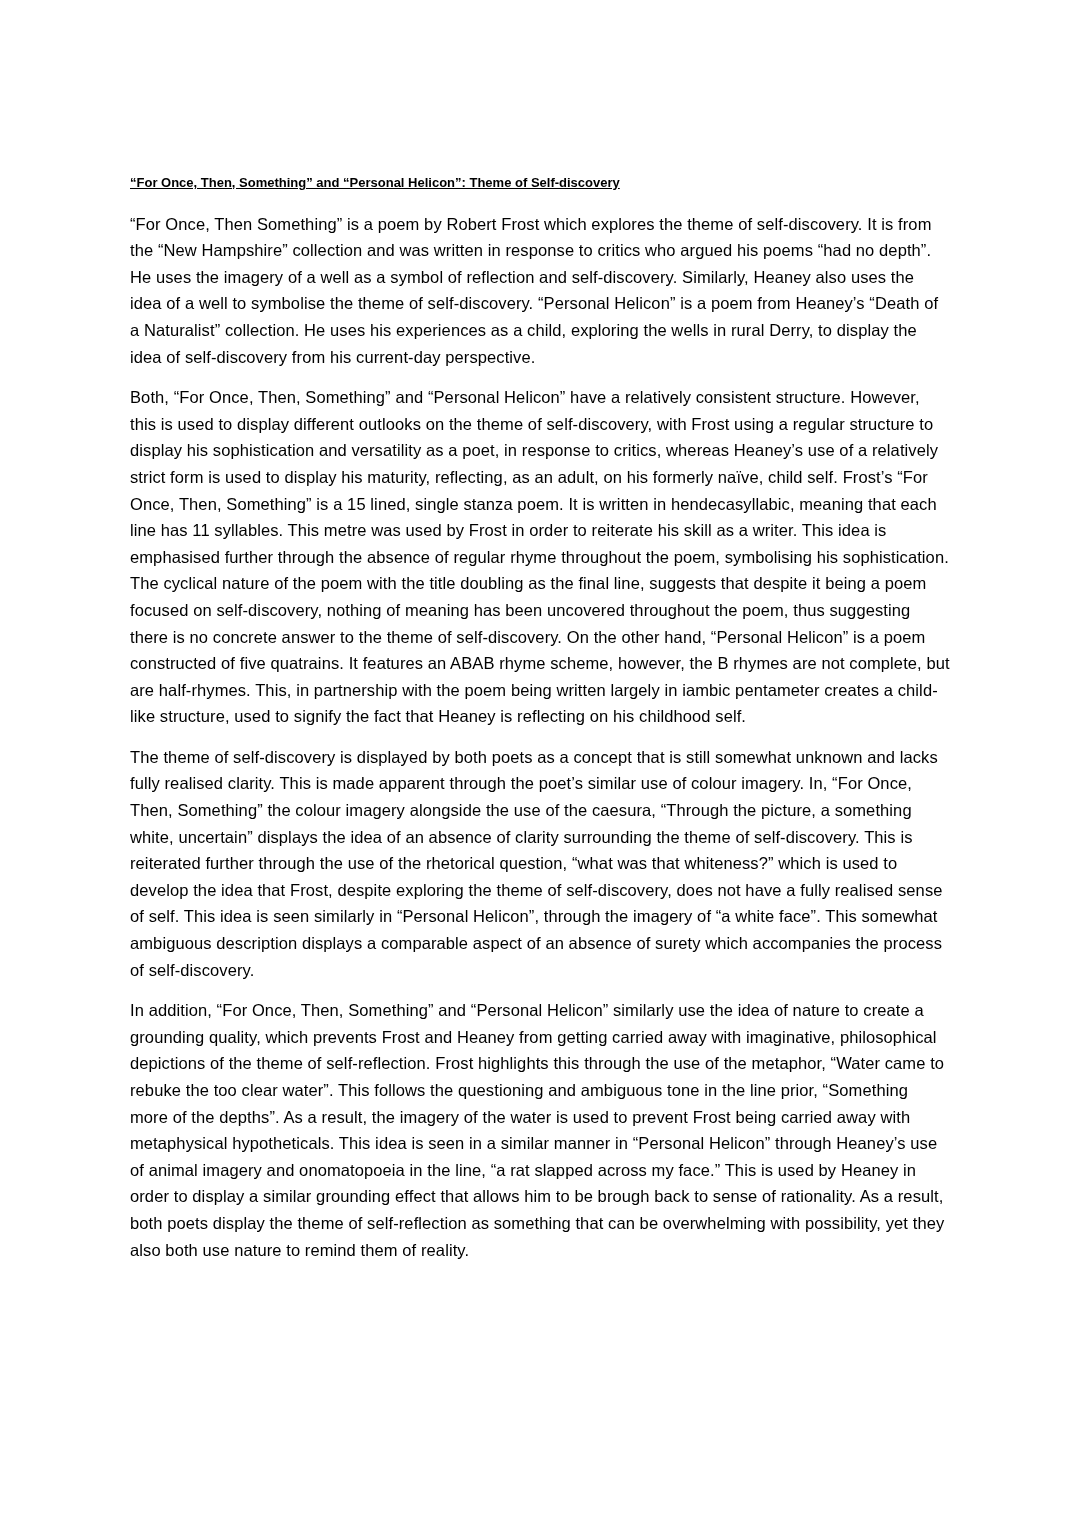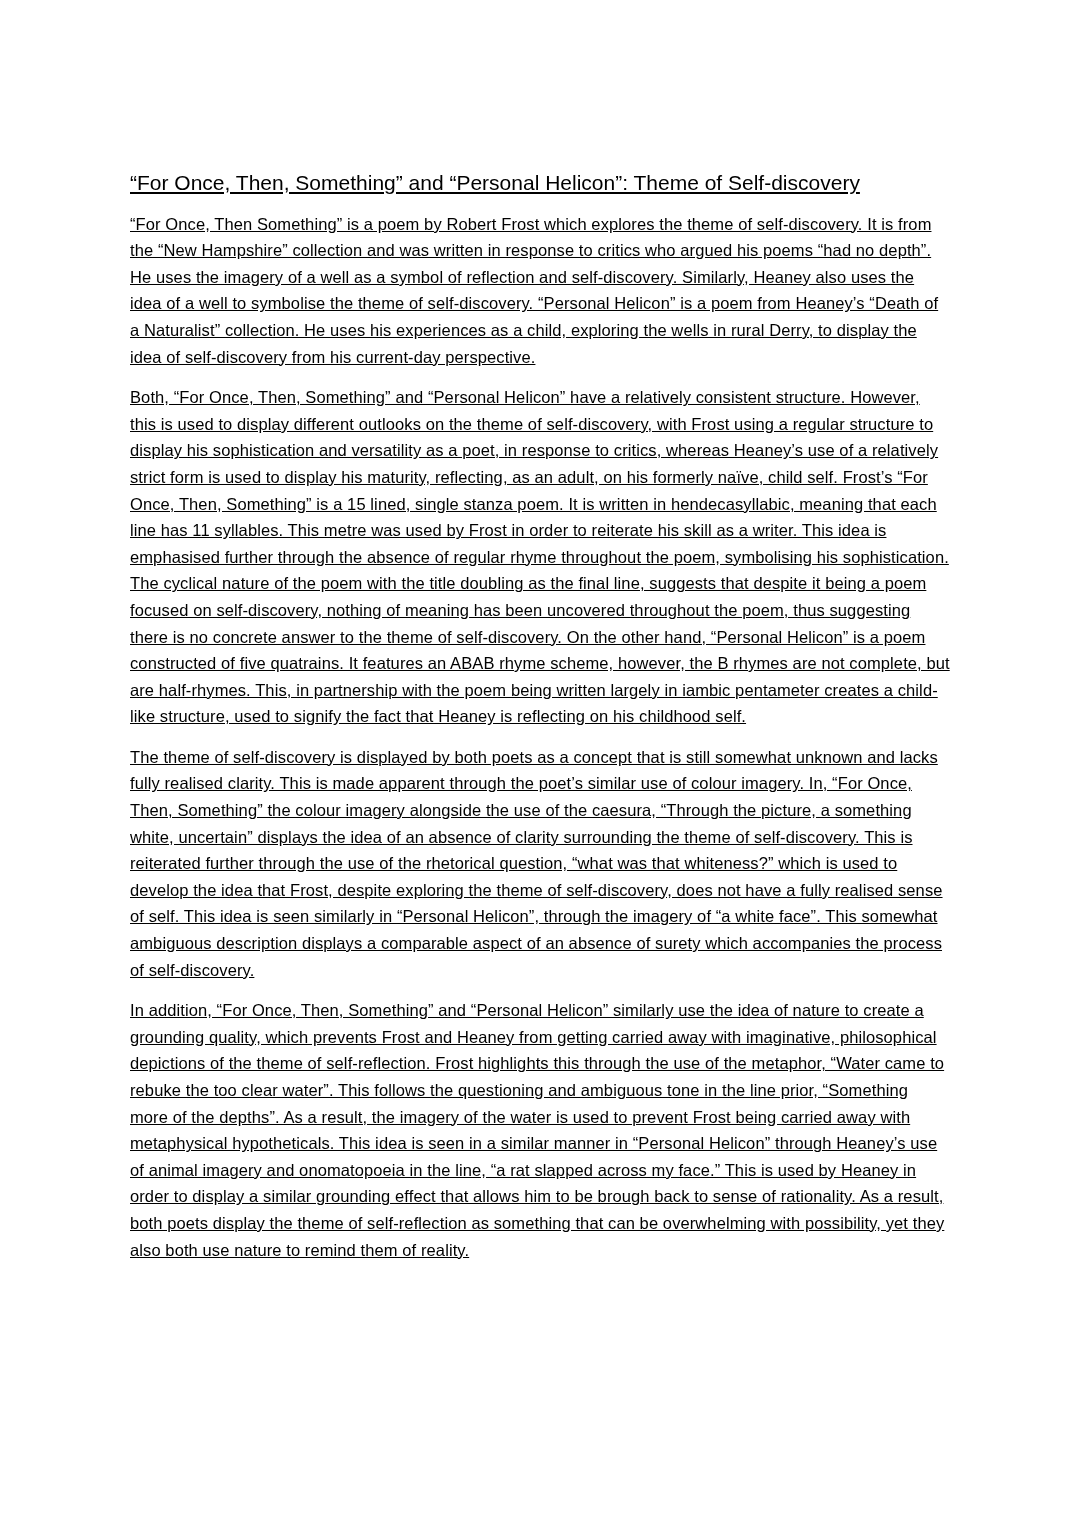--- a/index.html
+++ b/index.html
@@ -15,33 +15,32 @@
     overflow: hidden;
   }
   .page {
     box-sizing: border-box;
     width: 1080px;
     height: 1527px;
     padding: 170px 130px 0 130px;
     background: #ffffff;
   }
   .essay-title {
-    font-size: 21px;
+    font-size: 13px;
     line-height: 26.6px;
-    font-weight: normal;
+    font-weight: bold;
     text-decoration: underline;
     margin: 0 0 14px 0;
   }
   .essay-para {
     font-size: 16.5px;
     line-height: 26.6px;
     margin: 0 0 14px 0;
     text-align: left;
     letter-spacing: 0.1px;
-    text-decoration: underline;
   }
 </style>
 </head>
 <body>
 
 <div class="page">
   <h1 class="essay-title">“For Once, Then, Something” and “Personal Helicon”: Theme of Self-discovery</h1>
 
   <p class="essay-para">“For Once, Then Something” is a poem by Robert Frost which explores the theme of self-discovery. It is from the “New Hampshire” collection and was written in response to critics who argued his poems “had no depth”. He uses the imagery of a well as a symbol of reflection and self-discovery. Similarly, Heaney also uses the idea of a well to symbolise the theme of self-discovery. “Personal Helicon” is a poem from Heaney’s “Death of a Naturalist” collection. He uses his experiences as a child, exploring the wells in rural Derry, to display the idea of self-discovery from his current-day perspective.</p>
 

